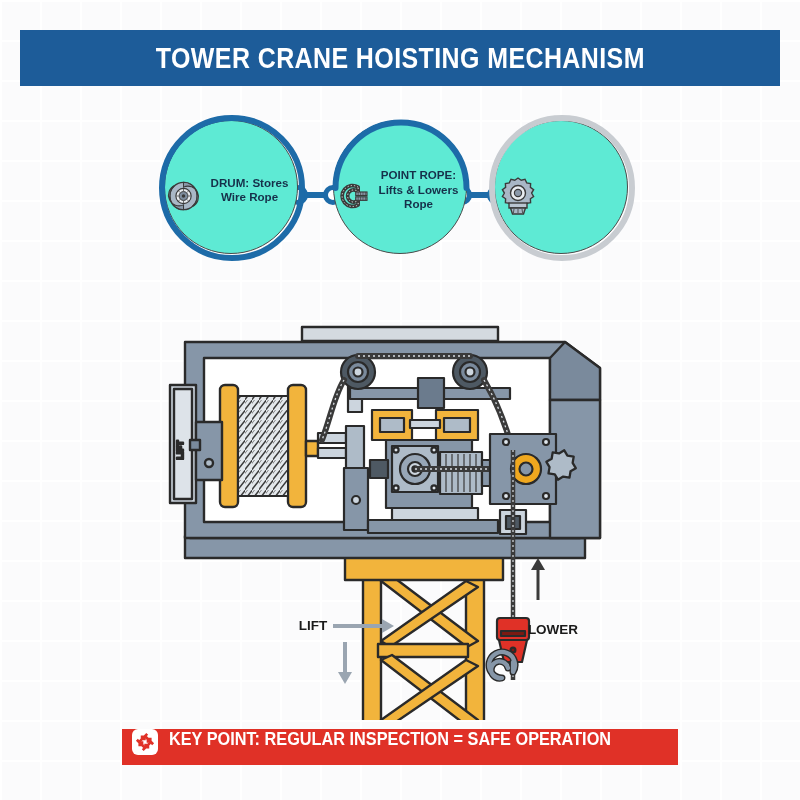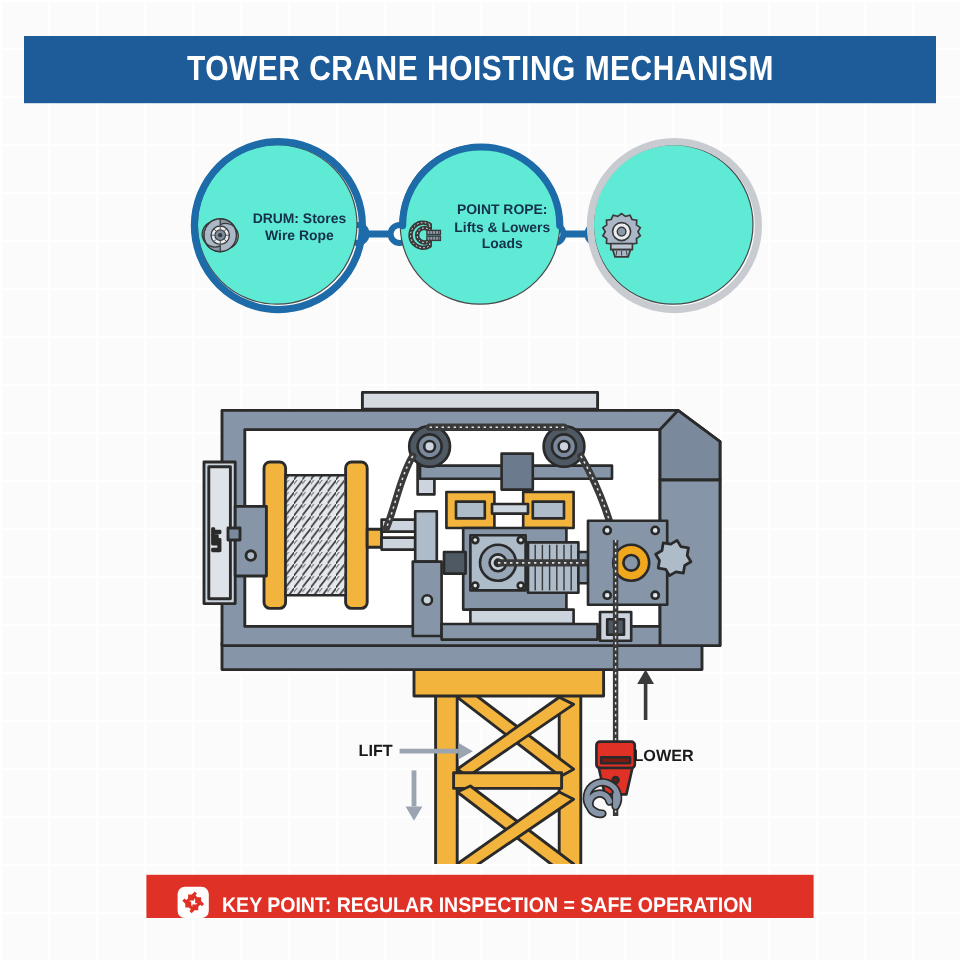--- a/index.html
+++ b/index.html
@@ -54,21 +54,21 @@
   #badge-3{ left:494px; top:8px; }
 
   .connector{ position:absolute; top:0; left:0; width:800px; height:150px; pointer-events:none; }
 
   
   .machine{ position:absolute; left:0; top:300px; width:800px; height:420px; }
 
   
   .key-banner{
     position:absolute; left:122px; top:729px; width:556px; height:36px;
-    background:#e03127; display:flex; align-items:flex-end; padding-left:26px;
+    background:#e03127; display:flex; align-items:flex-start; padding-left:10px;
   }
   .key-icon{
     width:26px; height:26px; border-radius:6px; background:#ffffff;
     display:flex; align-items:center; justify-content:center; flex:0 0 auto;
   }
   .key-text{
     color:#ffffff; font-size:17.5px; font-weight:bold; margin-left:11px;
     transform:scaleX(0.93); transform-origin:left center; white-space:nowrap;
     font-family:"Liberation Sans", sans-serif;
   }
@@ -139,21 +139,21 @@
             <line x1="39" y1="15" x2="39" y2="19.4"></line>
           <line x1="30" y1="21" x2="30" y2="25.4"></line>
             <line x1="33" y1="21" x2="33" y2="25.4"></line>
           <line x1="36" y1="21" x2="36" y2="25.4"></line>
             <line x1="39" y1="21" x2="39" y2="25.4"></line>
         </g>
       </svg>
       <div class="blabel">
         <span>POINT ROPE:</span><br>
         <span>Lifts &amp; Lowers</span><br>
-        <span>Loads</span>
+        <span>Rope</span>
       </div>
     </div>
 
     <div class="badge" id="badge-3">
       <svg class="ringarc" viewBox="0 0 148 148">
         <circle cx="74" cy="74" r="70" fill="none" stroke="#c8ccd1" stroke-width="6"></circle>
       </svg>
       <svg class="bicon" viewBox="0 0 46 40">
         <g fill="#a9b7c6" stroke="#3a3a3a" stroke-width="1.4">
           <path d="M23 2 l3.2 2.3 3.8-1 1.7 3.6 3.9.6 -.2 3.9 3.2 2.3 -2 3.4 2 3.4 -3.2 2.3 .2 3.9 -3.9 .6 -1.7 3.6 -3.8-1 -3.2 2.3 -3.2-2.3 -3.8 1 -1.7-3.6 -3.9-.6 .2-3.9 -3.2-2.3 2-3.4 -2-3.4 3.2-2.3 -.2-3.9 3.9-.6 1.7-3.6 3.8 1 Z"></path>

